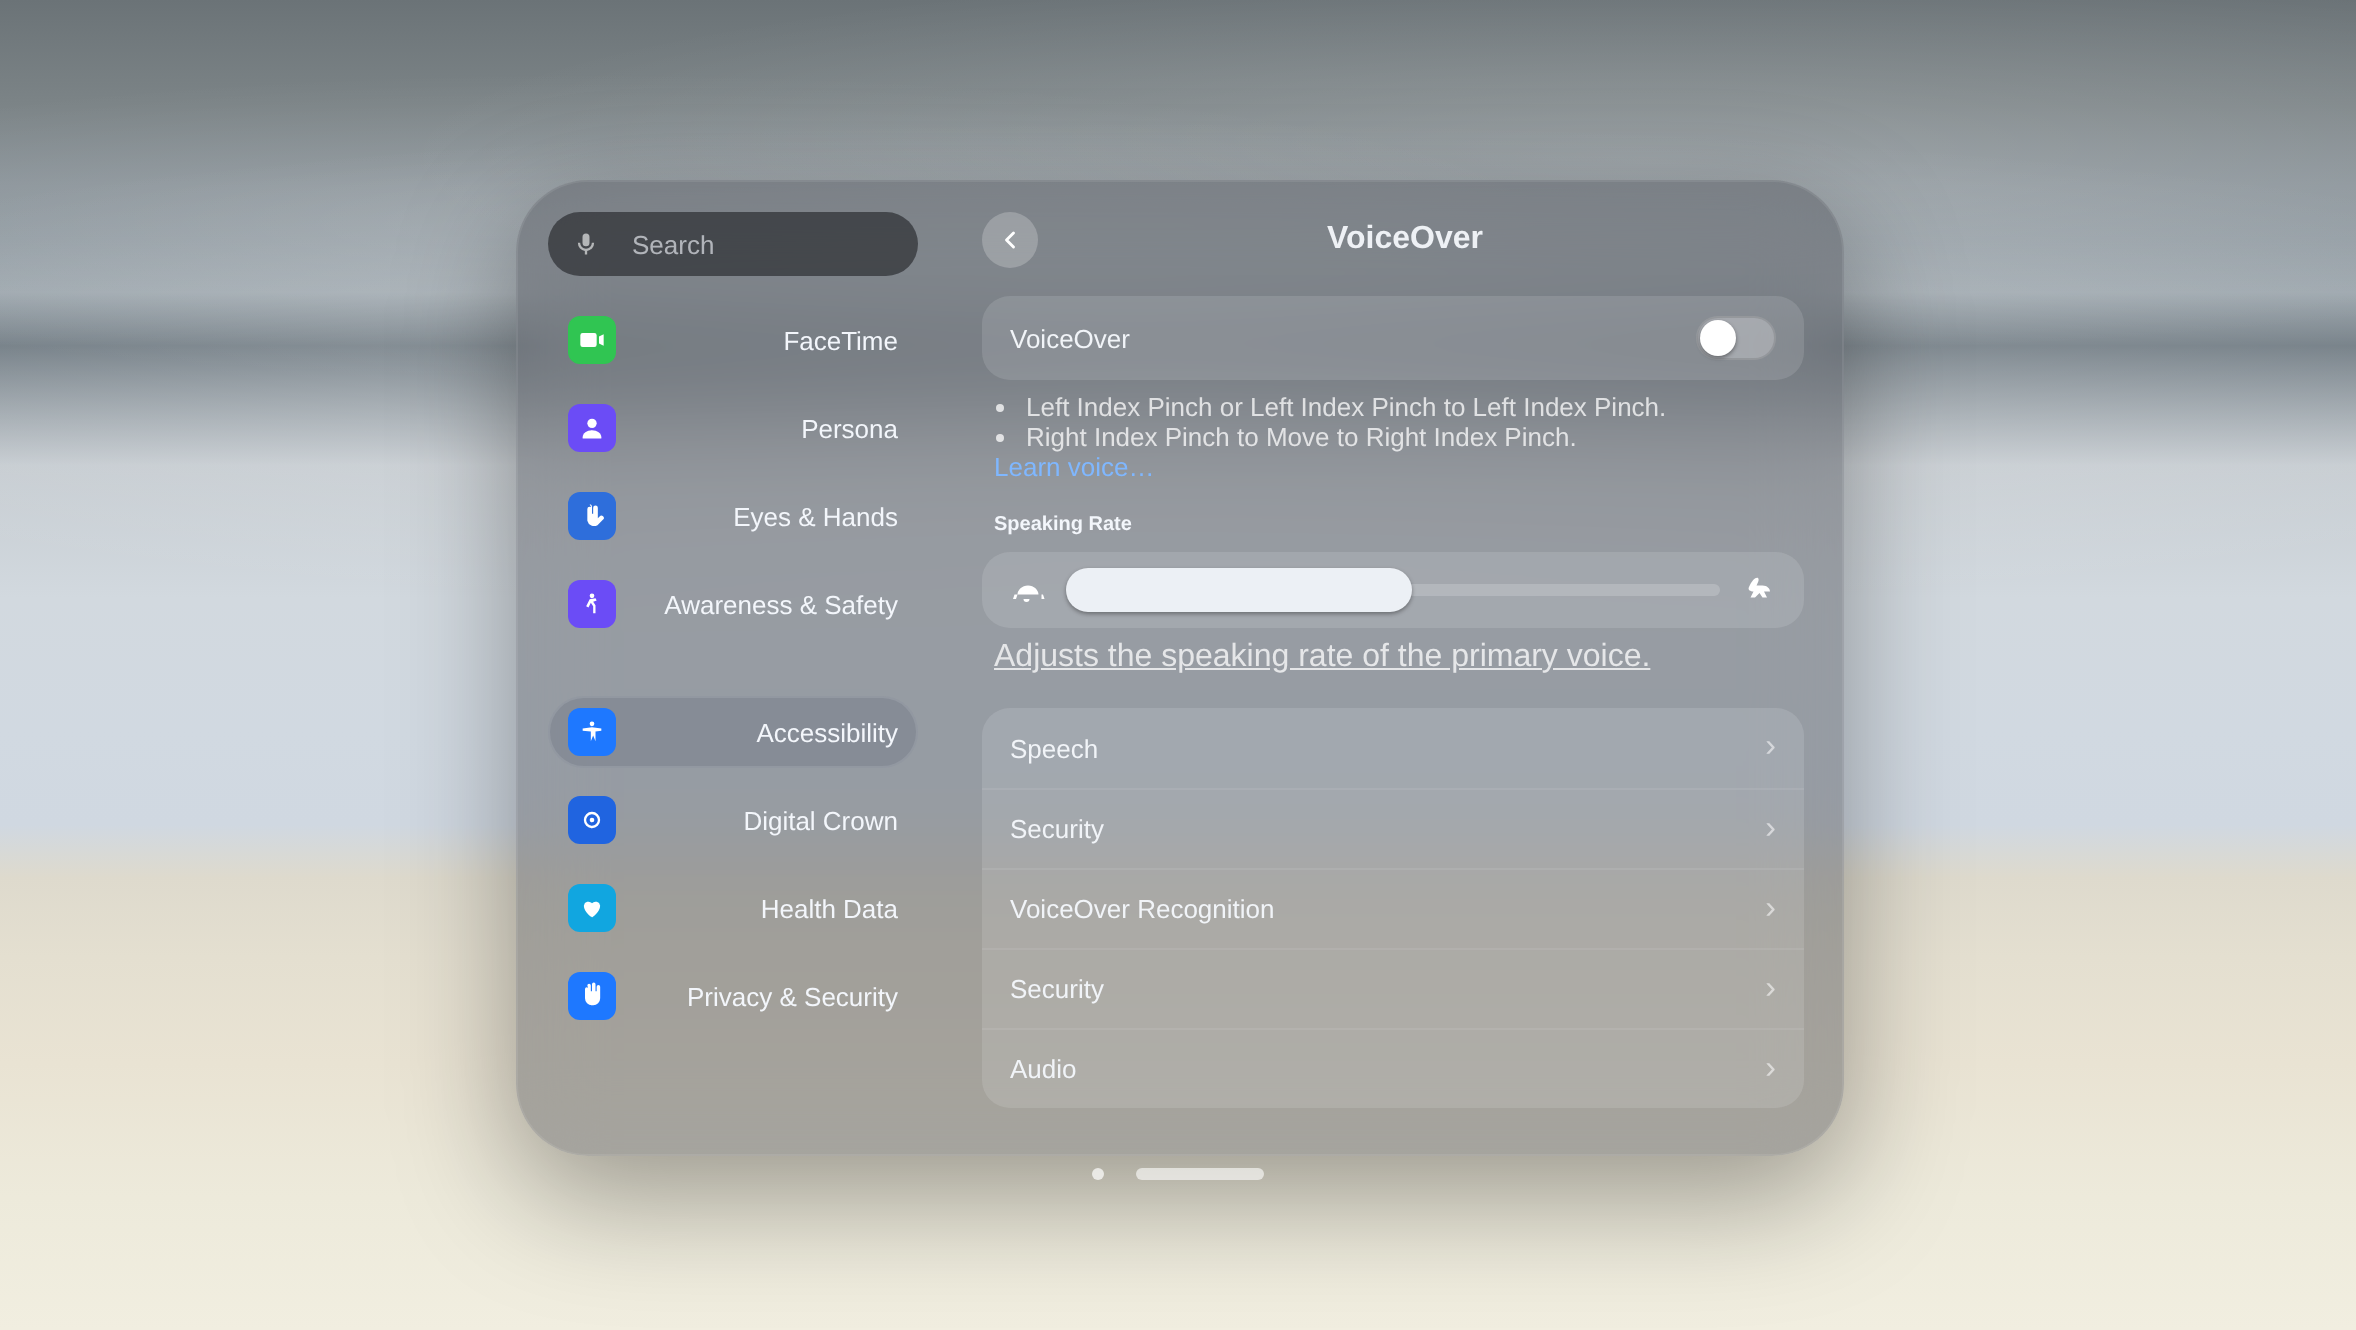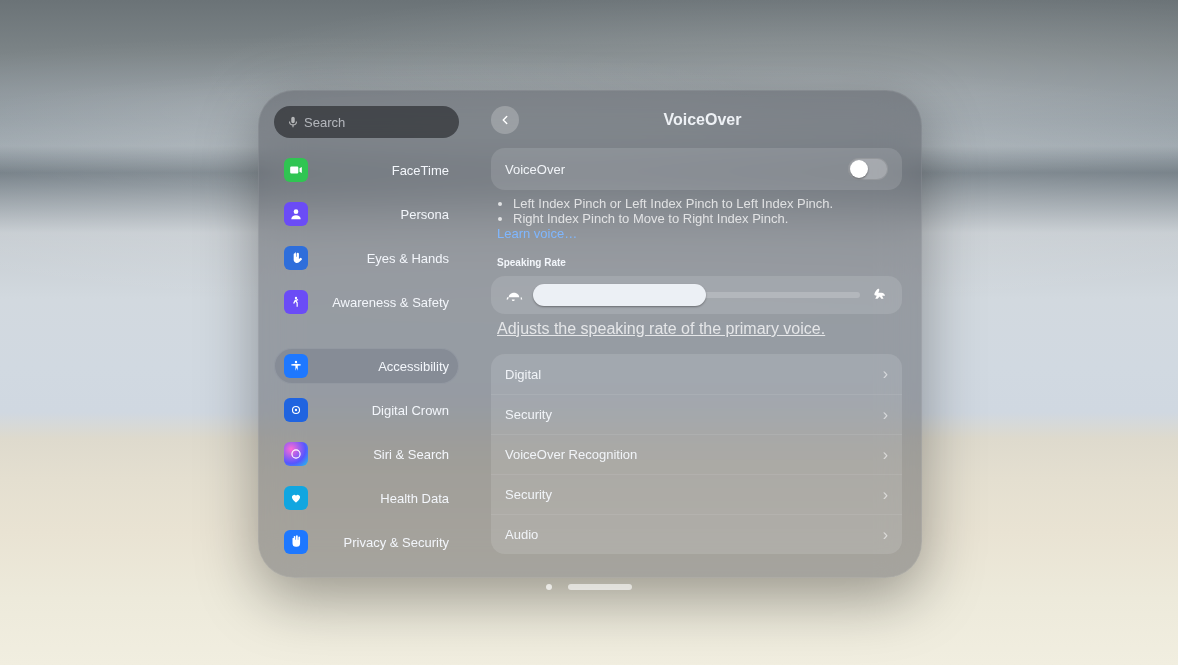--- a/index.html
+++ b/index.html
@@ -35,21 +35,21 @@
       display: flex;
       overflow: hidden;
       color: #eef1f5;
     }
 
     
     .sidebar { width: 215px; flex: none; padding: 12px 8px 12px 10px; display:flex; flex-direction:column; gap:4px; }
     .search {
       height: 32px; margin: 4px 6px 8px 6px; border-radius: 18px;
       background: rgba(20,22,26,.55);
-      display:flex; align-items:center; padding: 0 12px; gap:4px;
+      display:flex; align-items:center; padding: 0 12px; gap:16px;
       color: rgba(255,255,255,.6);
     }
     .search input {
       flex:1; background:transparent; border:none; outline:none; color:#e6e9ee; font-size:13px;
     }
     .search input::placeholder { color: rgba(236,240,246,.65); }
 
     .nav-gap { height: 16px; }
     .nav-item {
       height: 36px; margin: 2px 6px; border-radius: 18px;
@@ -179,28 +179,20 @@
       <div class="nav-item">
         <span class="nav-icon c-crown">
           <svg class="svg14" viewBox="0 0 24 24" fill="#fff">
               <circle cx="12" cy="12" r="6" stroke="#fff" stroke-width="2" fill="none"></circle>
               <circle cx="12" cy="12" r="2"></circle>
             </svg>
         </span>
         <span>Digital Crown</span>
       </div>
 
-      <div class="nav-item">
-        <span class="nav-icon c-siri">
-          <svg class="svg14" viewBox="0 0 24 24" fill="none" stroke="#fff" stroke-width="2">
-              <circle cx="12" cy="12" r="7"></circle>
-            </svg>
-        </span>
-        <span>Siri &amp; Search</span>
-      </div>
 
       <div class="nav-item">
         <span class="nav-icon c-health">
           <svg class="svg14" viewBox="0 0 24 24" fill="#fff">
               <path d="M12 20s-7-4.5-7-10a4 4 0 0 1 7-2 4 4 0 0 1 7 2c0 5.5-7 10-7 10z"></path>
             </svg>
         </span>
         <span>Health Data</span>
       </div>
 
@@ -260,21 +252,21 @@
               <path d="M6 10c2-5 5-7 6-6s0 3-1 5h4c3 0 5 2 5 4h-4l2 4h-3l-2-3-3 3H7l2-4c-2 0-4-1-3-3z"></path>
             </svg>
         </span>
       </div>
       <div class="caption">Adjusts the speaking rate of the primary voice.</div>
 
       <div class="spacer-16"></div>
 
       <div class="card">
         <div class="row">
-          <span class="label">Digital</span>
+          <span class="label">Speech</span>
           <span class="chev">›</span>
         </div>
         <div class="row">
           <span class="label">Security</span>
           <span class="chev">›</span>
         </div>
         <div class="row">
           <span class="label">VoiceOver Recognition</span>
           <span class="chev">›</span>
         </div>

